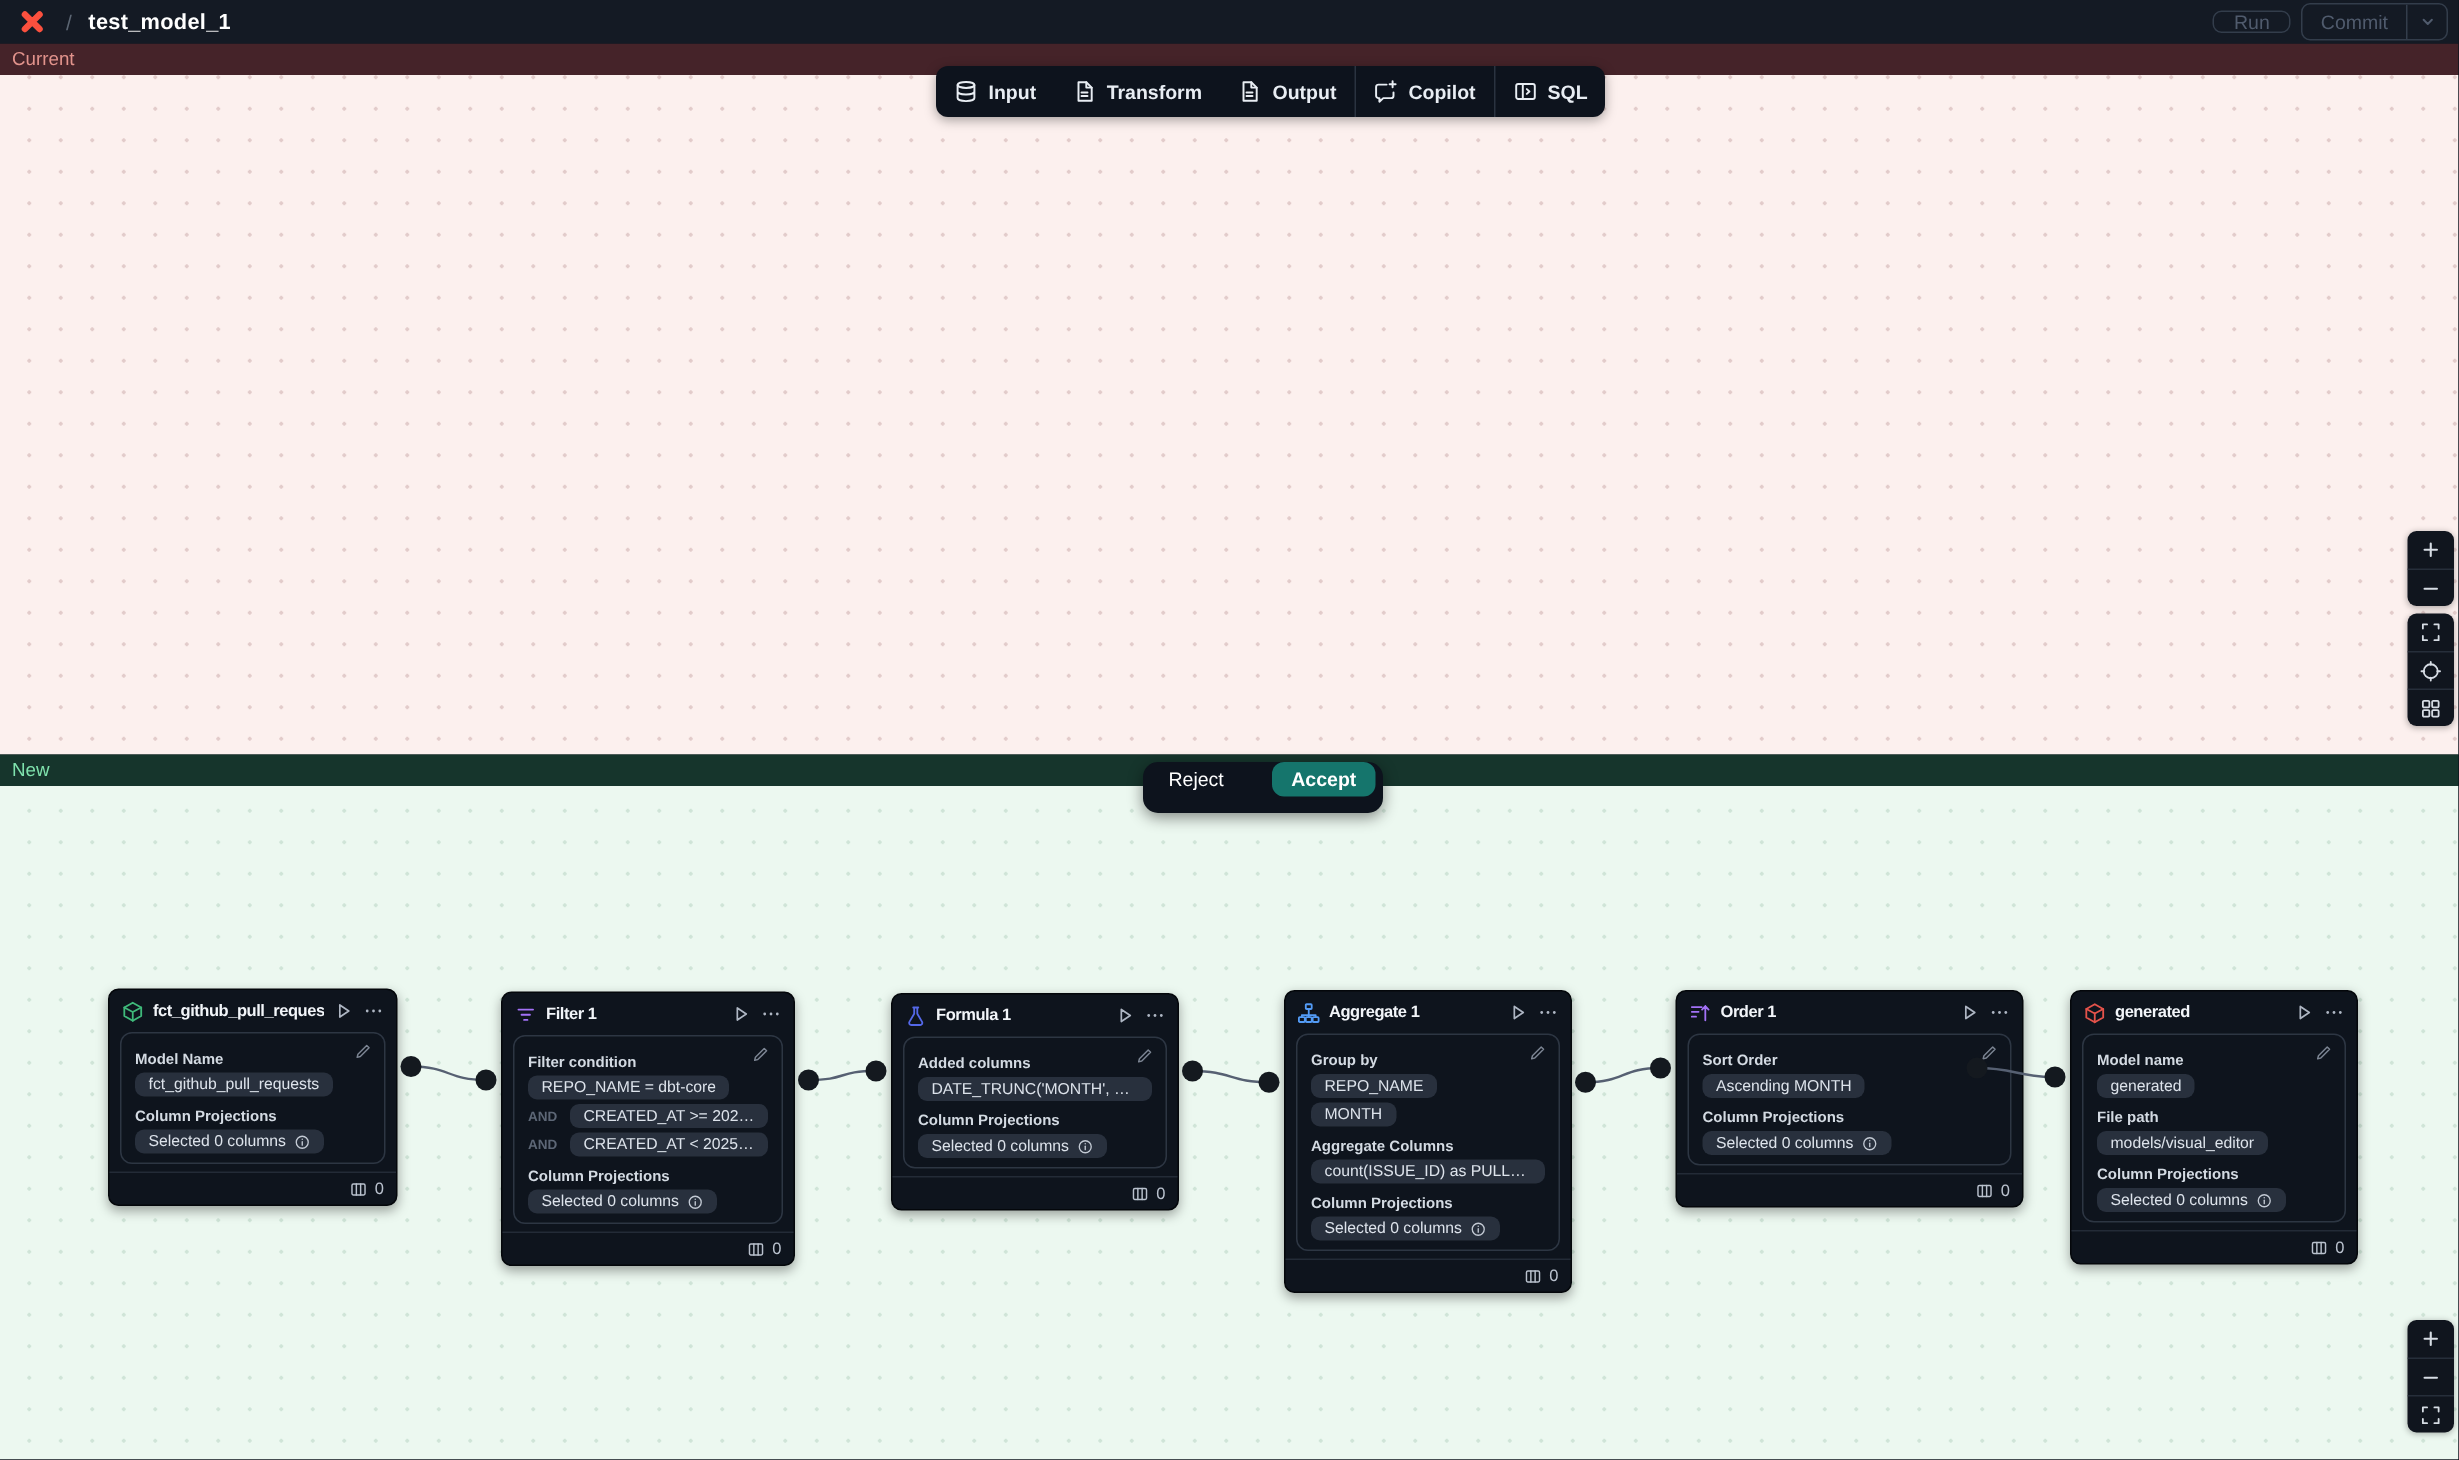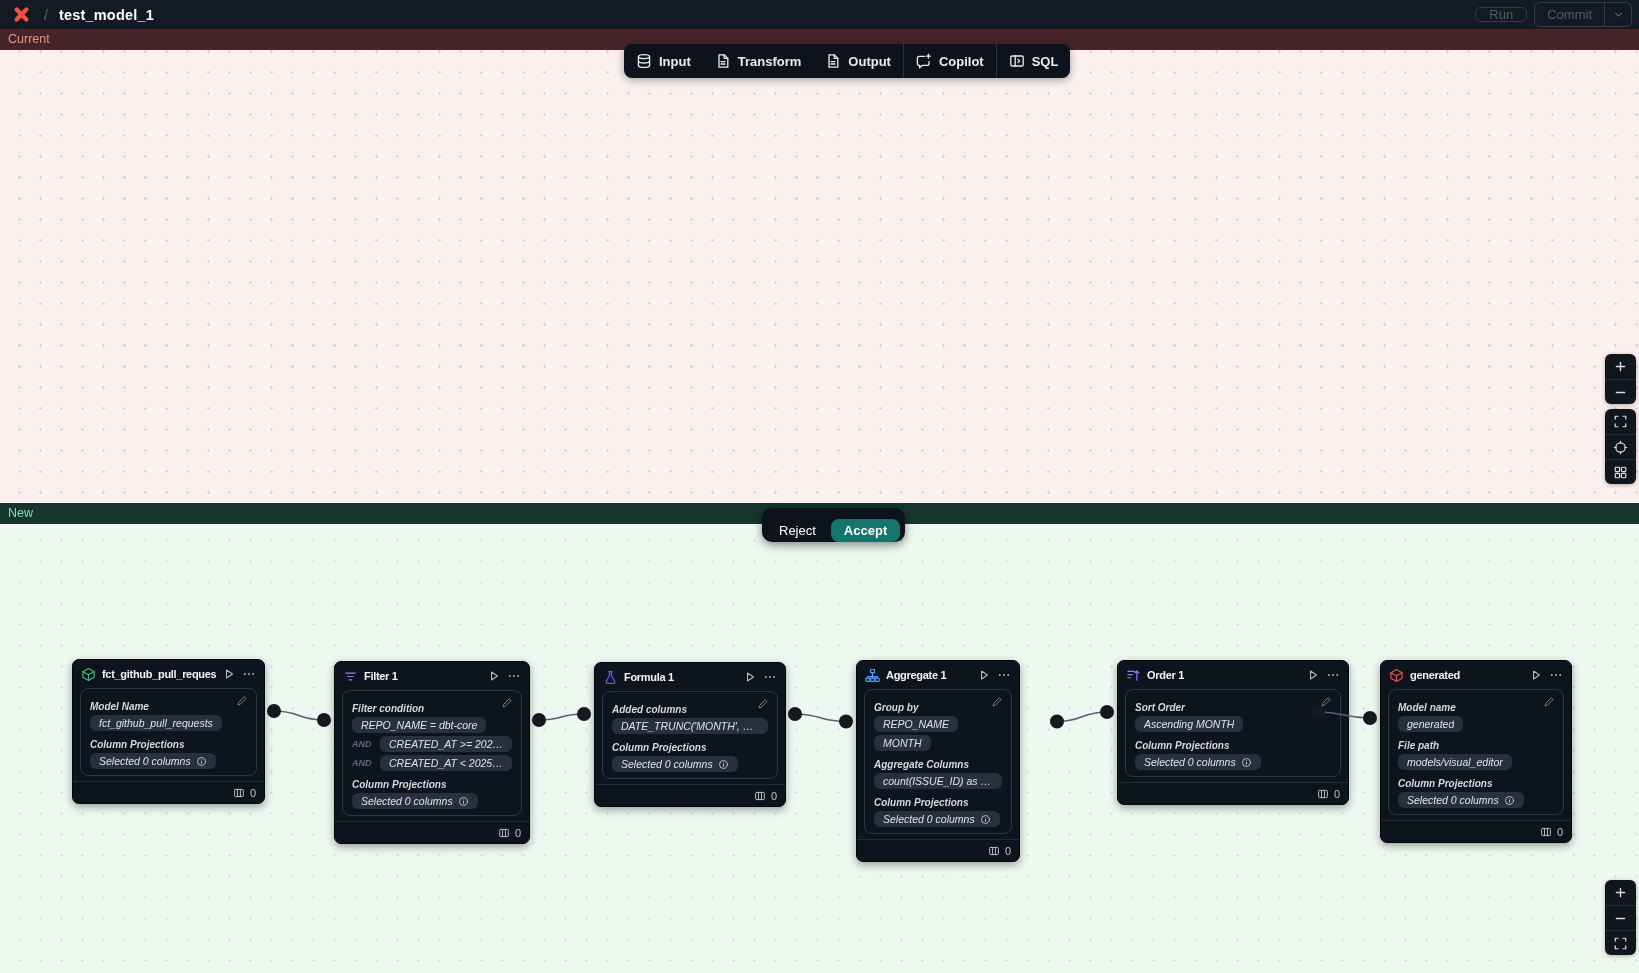--- a/index.html
+++ b/index.html
@@ -39,37 +39,37 @@
   
   .toolbar{position:absolute;top:44px;left:624px;height:34px;background:#0d131d;border-radius:8px;
            display:flex;align-items:stretch;z-index:40;color:#e8edf3;box-shadow:0 2px 8px rgba(0,0,0,.35);}
   .tsep{width:1px;background:#2a3340;}
   .titem{display:flex;align-items:center;gap:7px;padding:12px 12px;font-size:13px;font-weight:600;
          background:transparent;border:none;color:#e8edf3;font-family:inherit;cursor:pointer;}
   .titem svg{width:16px;height:16px;}
 
   
   .diffbar{position:absolute;top:508px;left:762px;height:34px;background:#0d131d;border-radius:10px;
-           display:flex;align-items:flex-end;padding:0 5px;gap:3px;z-index:40;box-shadow:0 3px 10px rgba(0,0,0,.45);}
+           display:flex;align-items:flex-start;padding:0 5px;gap:20px;z-index:40;box-shadow:0 3px 10px rgba(0,0,0,.45);}
   .btn-reject{color:#ffffff;font-size:13px;padding:4px 12px;background:transparent;border:none;
               font-family:inherit;cursor:pointer;}
   .btn-accept{color:#ffffff;font-size:13px;font-weight:700;padding:4px 13px;background:#15756c;border:none;
               border-radius:8px;font-family:Liberation Sans, sans-serif;cursor:pointer;}
 
   
   #nodes .node{position:absolute;background:#0e141d;border:1px solid #04070b;border-radius:7px;
         box-shadow:0 3px 8px rgba(0,0,0,.35);z-index:6;color:#e8edf3;box-sizing:border-box;}
   .node-header{display:flex;align-items:center;gap:6px;height:28px;padding:0 8px;}
   .nicon{display:flex;align-items:center;}
   .nicon svg{width:15px;height:15px;}
   .node-title{font-size:11px;font-weight:700;color:#f2f5f9;flex:1;white-space:nowrap;overflow:hidden;
               letter-spacing:-0.3px;}
   .hbtn{color:#aeb6c3;display:flex;align-items:center;background:none;border:none;padding:0;cursor:pointer;}
   .hbtn svg{width:14px;height:14px;}
-  .node-panel{margin:0 7px 5px;border:1px solid #2d3643;border-radius:8px;padding:4px 9px 6px;position:relative;font-style:italic;}
+  .node-panel{margin:0 7px 5px;border:1px solid #2d3643;border-radius:8px;padding:4px 9px 6px;position:relative;}
   .pencil{position:absolute;top:6px;right:8px;color:#7b8492;background:none;border:none;padding:0;cursor:pointer;}
   .pencil svg{width:12px;height:12px;}
   .f-label{font-size:10px;font-weight:700;color:#d3dae2;margin:8px 0 3px;line-height:11px;}
   .f-label:first-child{margin-top:1px;}
   .row{display:flex;align-items:center;gap:6px;margin-top:3px;min-width:0;}
   .prefix{font-size:9px;font-weight:700;color:#5d6776;width:22px;flex:none;}
   .pill{background:#28303d;border-radius:6px;padding:2px 9px;font-size:10.5px;color:#dde3eb;
         display:inline-flex;align-items:center;gap:5px;max-width:100%;box-sizing:border-box;
         white-space:nowrap;overflow:hidden;min-width:0;}
   .pill .pt{overflow:hidden;text-overflow:ellipsis;min-width:0;}
@@ -350,21 +350,21 @@
         </div>
       </div>
       <div class="node-footer">
         <svg viewBox="0 0 16 16" fill="none" stroke="currentColor" stroke-width="1.3" stroke-linecap="round" stroke-linejoin="round">
           <rect x="2.2" y="3.2" width="11.6" height="9.6" rx="1.2"></rect>
           <path d="M6.1 3.2v9.6M9.9 3.2v9.6"></path>
         </svg>
         <span>0</span>
       </div>
     </div>
-    <div class="node" style="left: 856px; top: 660px; width: 164px;">
+    <div class="node" style="left: 856px; top: 660px; width: 192px;">
       <div class="node-header">
         <span class="nicon" style="color:#539bf5">
           <svg viewBox="0 0 16 16" fill="none" stroke="currentColor" stroke-width="1.3" stroke-linecap="round" stroke-linejoin="round">
             <rect x="5.9" y="1.6" width="4.2" height="3.4" rx=".6"></rect>
             <rect x="1" y="10.8" width="4.2" height="3.4" rx=".6"></rect>
             <rect x="5.9" y="10.8" width="4.2" height="3.4" rx=".6"></rect>
             <rect x="10.8" y="10.8" width="4.2" height="3.4" rx=".6"></rect>
             <path d="M8 5v3M3.1 10.8V9.3h9.8v1.5M8 8v2.8"></path>
           </svg>
         </span>

